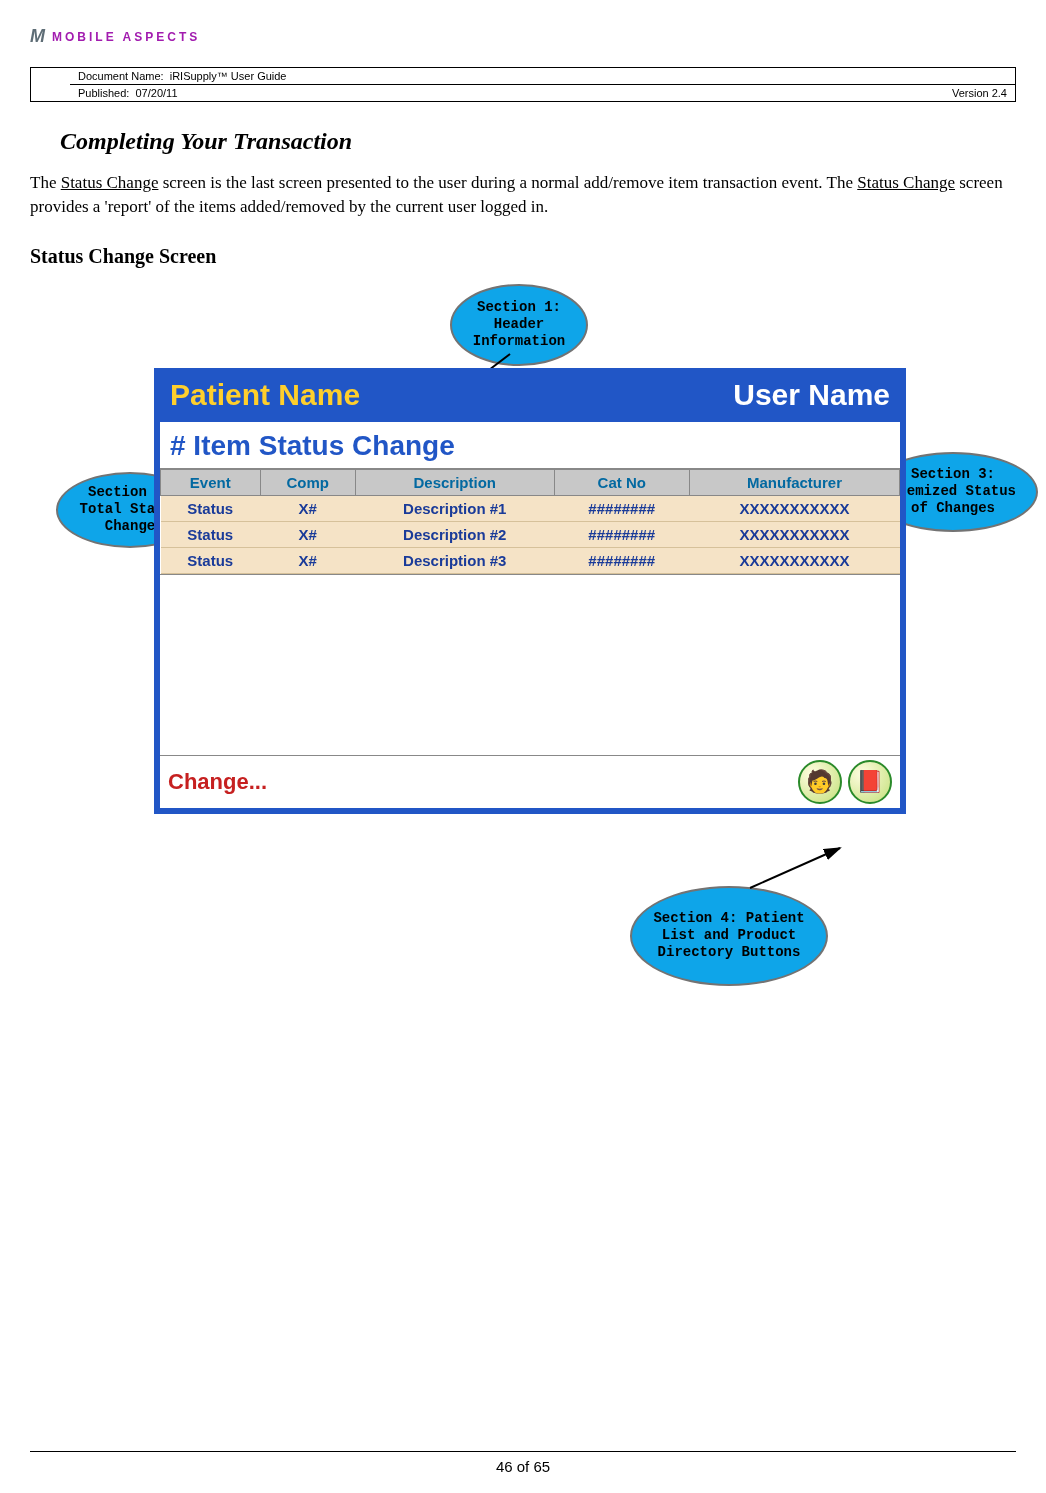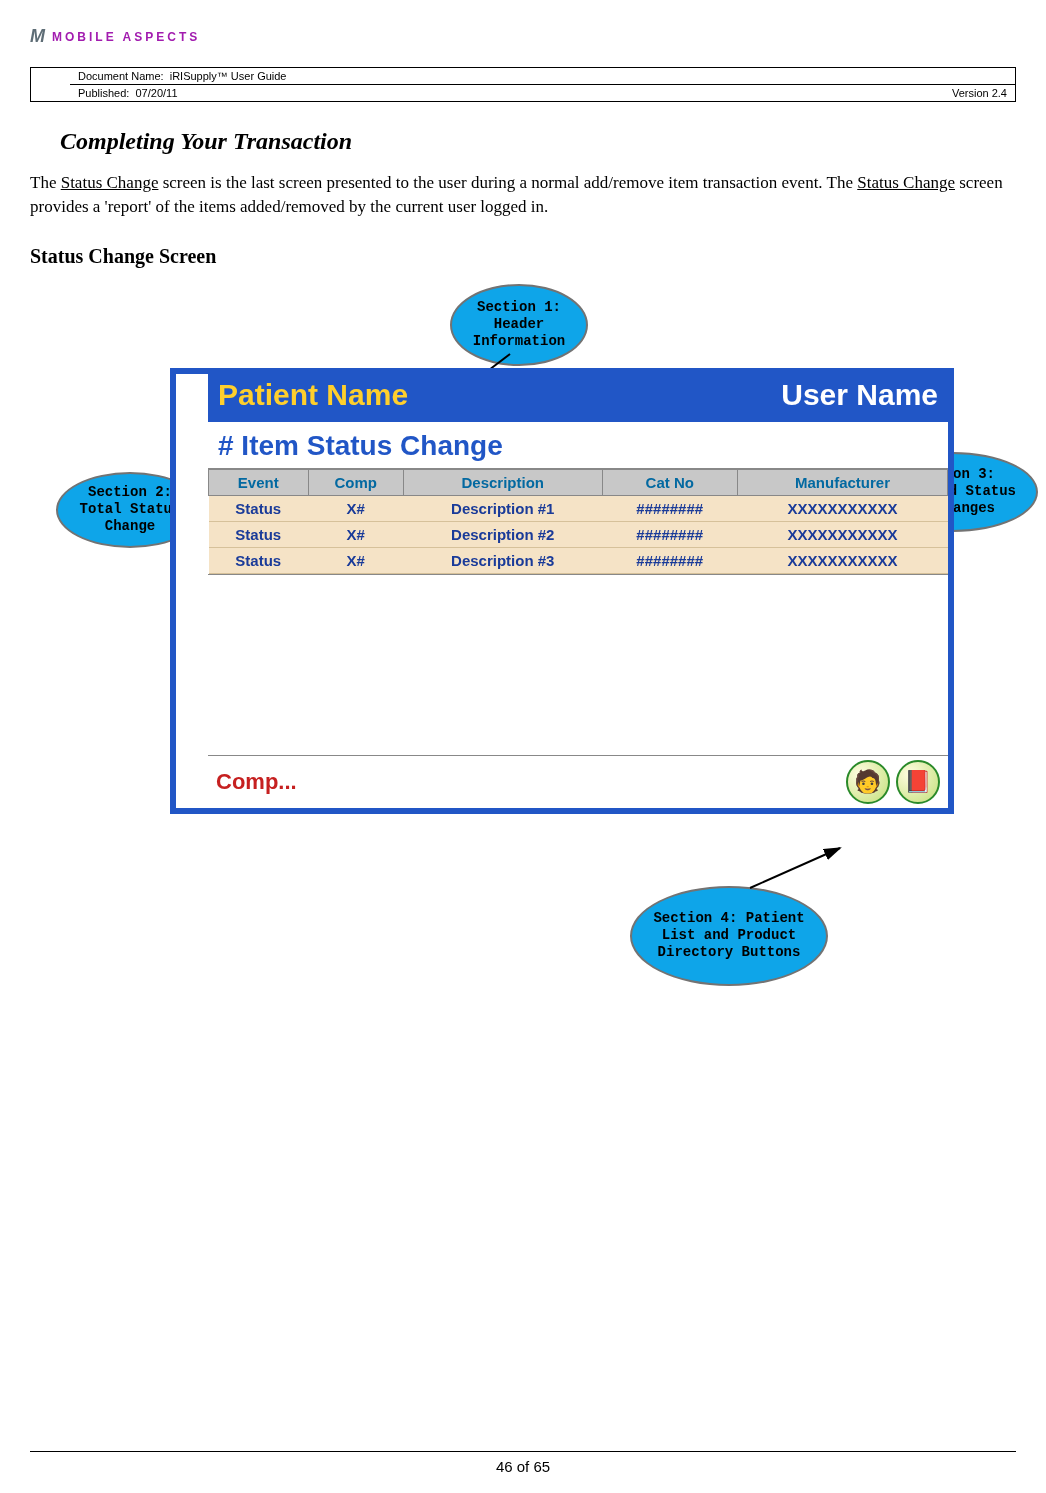--- a/index.html
+++ b/index.html
@@ -72,27 +72,26 @@
     font-size: 20px;
     margin: 10px 0 20px 0;
   }
   .figure-area {
     position: relative;
     height: 760px;
   }
   
   .screen-frame {
     position: absolute;
-    left: 140px;
+    left: 124px;
     top: 80px;
     width: 740px;
     border: 6px solid #2156c6;
     background: #fff;
     font-family: Arial, Helvetica, sans-serif;
-    padding-left: 32px;
   }
   .screen-header {
     background: #2156c6;
     color: #fff;
     display: flex;
     justify-content: space-between;
     align-items: center;
     padding: 4px 10px 10px 10px;
     font-size: 30px;
     font-weight: bold;
@@ -283,21 +282,21 @@
             <td>Status</td>
             <td>X#</td>
             <td>Description #3</td>
             <td>########</td>
             <td>XXXXXXXXXXX</td>
           </tr>
         </tbody>
       </table>
       <div class="table-empty"></div>
       <div class="ready-bar">
-        <span class="ready-label">Comp...</span>
+        <span class="ready-label">Change...</span>
         <span class="ready-icons">
           <span class="icon-circ">🧑</span>
           <span class="icon-circ">📕</span>
         </span>
       </div>
     </div>
 
   </div>
 
   <div class="page-footer">

